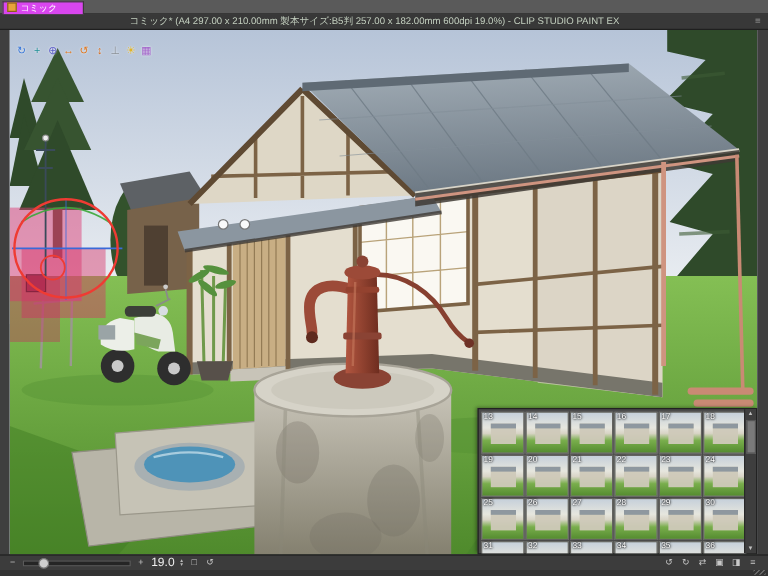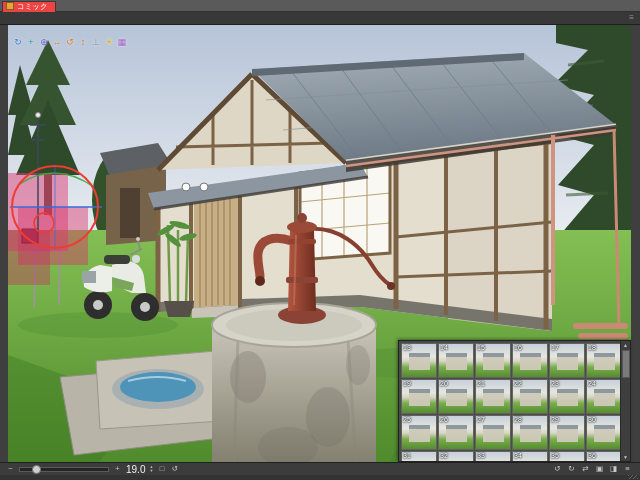--- a/index.html
+++ b/index.html
@@ -1,21 +1,21 @@
 <!DOCTYPE html>
 <html><head>
 <meta charset="utf-8">
 <style>
   html,body{margin:0;padding:0;background:#2c2c2c;}
   .app{position:relative;width:640px;height:480px;background:#3f3f3f;overflow:hidden;
        font-family:"Liberation Sans",sans-serif;-webkit-font-smoothing:antialiased;}
   
   .tabstrip{position:absolute;left:0;top:0;width:640px;height:11px;background:#5a5a5a;border-bottom:1px solid #303030;}
-  .doc-tab{position:absolute;left:2px;top:1px;height:10px;line-height:10px;padding:0 7px 0 3px;
-           background:#ef4444;border:1px solid #3a3a3a;border-bottom:none;color:#fff;font-size:7.5px;}
+  .doc-tab{position:absolute;left:2px;top:1px;height:10px;line-height:10px;padding:0 21px 0 3px;
+           background:#d946ef;border:1px solid #3a3a3a;border-bottom:none;color:#fff;font-size:7.5px;}
   .doc-tab .tab-ico{display:inline-block;width:6px;height:6px;background:#e8a33d;border:1px solid #8a5f1c;
                     vertical-align:middle;margin:-2px 3px 0 0;}
   .titlebar{position:absolute;left:0;top:12px;width:640px;height:12px;background:#383838;border-bottom:1px solid #1f1f1f;}
   .titlebar .ttl{position:absolute;left:0;right:16px;top:0;height:12px;line-height:12px;text-align:center;
                  color:#c3cfbf;font-size:8px;white-space:nowrap;overflow:hidden;}
   .titlebar .win-menu{position:absolute;right:3px;top:0;width:11px;height:12px;line-height:12px;text-align:center;
                       color:#9a9a9a;font-size:8px;cursor:default;}
   
   .canvas{position:absolute;left:8px;top:25px;width:623px;height:437px;background:#cfd6de;overflow:hidden;}
   .canvas svg{position:absolute;left:0;top:0;}
@@ -61,20 +61,21 @@
 
 <div class="app">
 
   <div class="tabstrip">
     <div class="doc-tab">
       <span class="tab-ico"></span><span>コミック</span>
     </div>
   </div>
 
   <div class="titlebar">
+    <span class="ttl">コミック* (A4 297.00 x 210.00mm 製本サイズ:B5判 257.00 x 182.00mm 600dpi 19.0%) - CLIP STUDIO PAINT EX</span>
     <span class="win-menu">≡</span>
   </div>
 
   <div class="canvas">
     <svg width="623" height="438" viewBox="0 0 623 438">
       <defs>
         <linearGradient id="skyG" x1="0" y1="0" x2="0" y2="1">
           <stop offset="0" stop-color="#b6c4d8"></stop>
             <stop offset="1" stop-color="#f1f3f5"></stop>
         </linearGradient>

